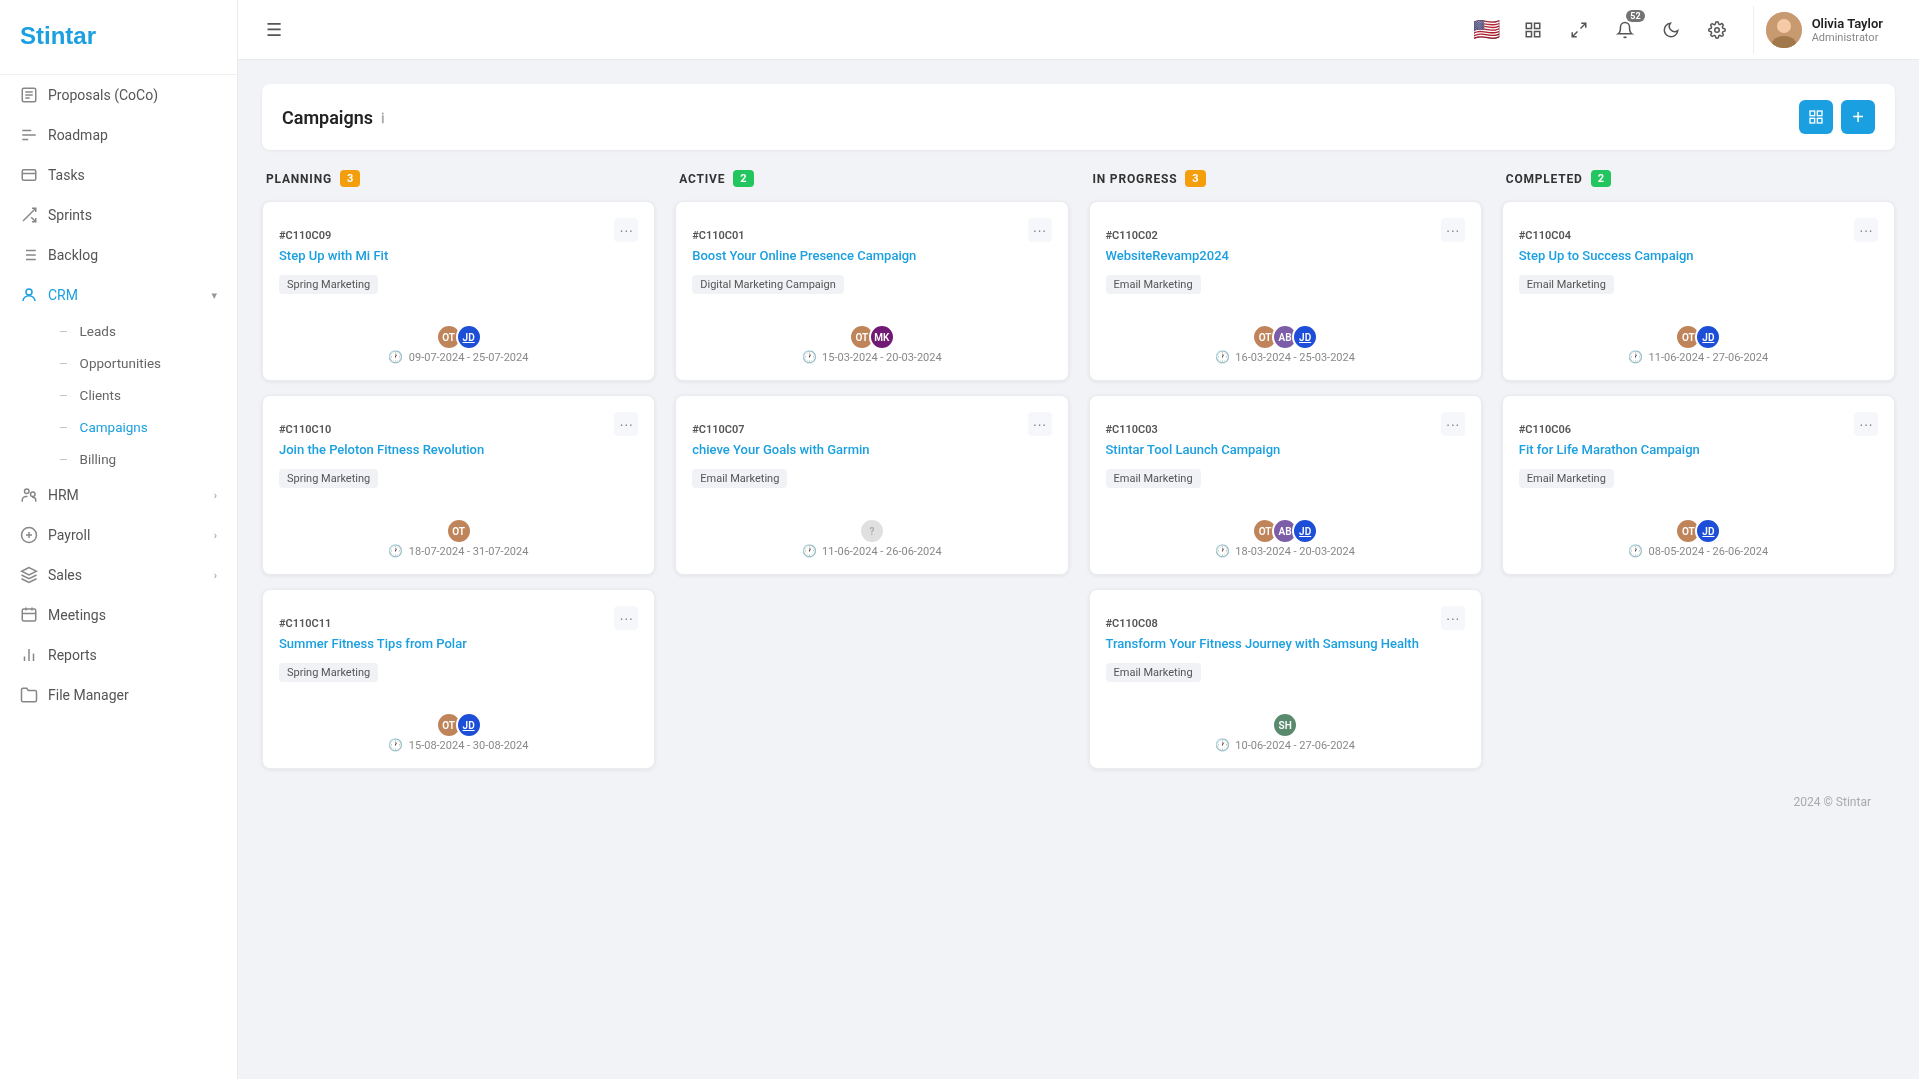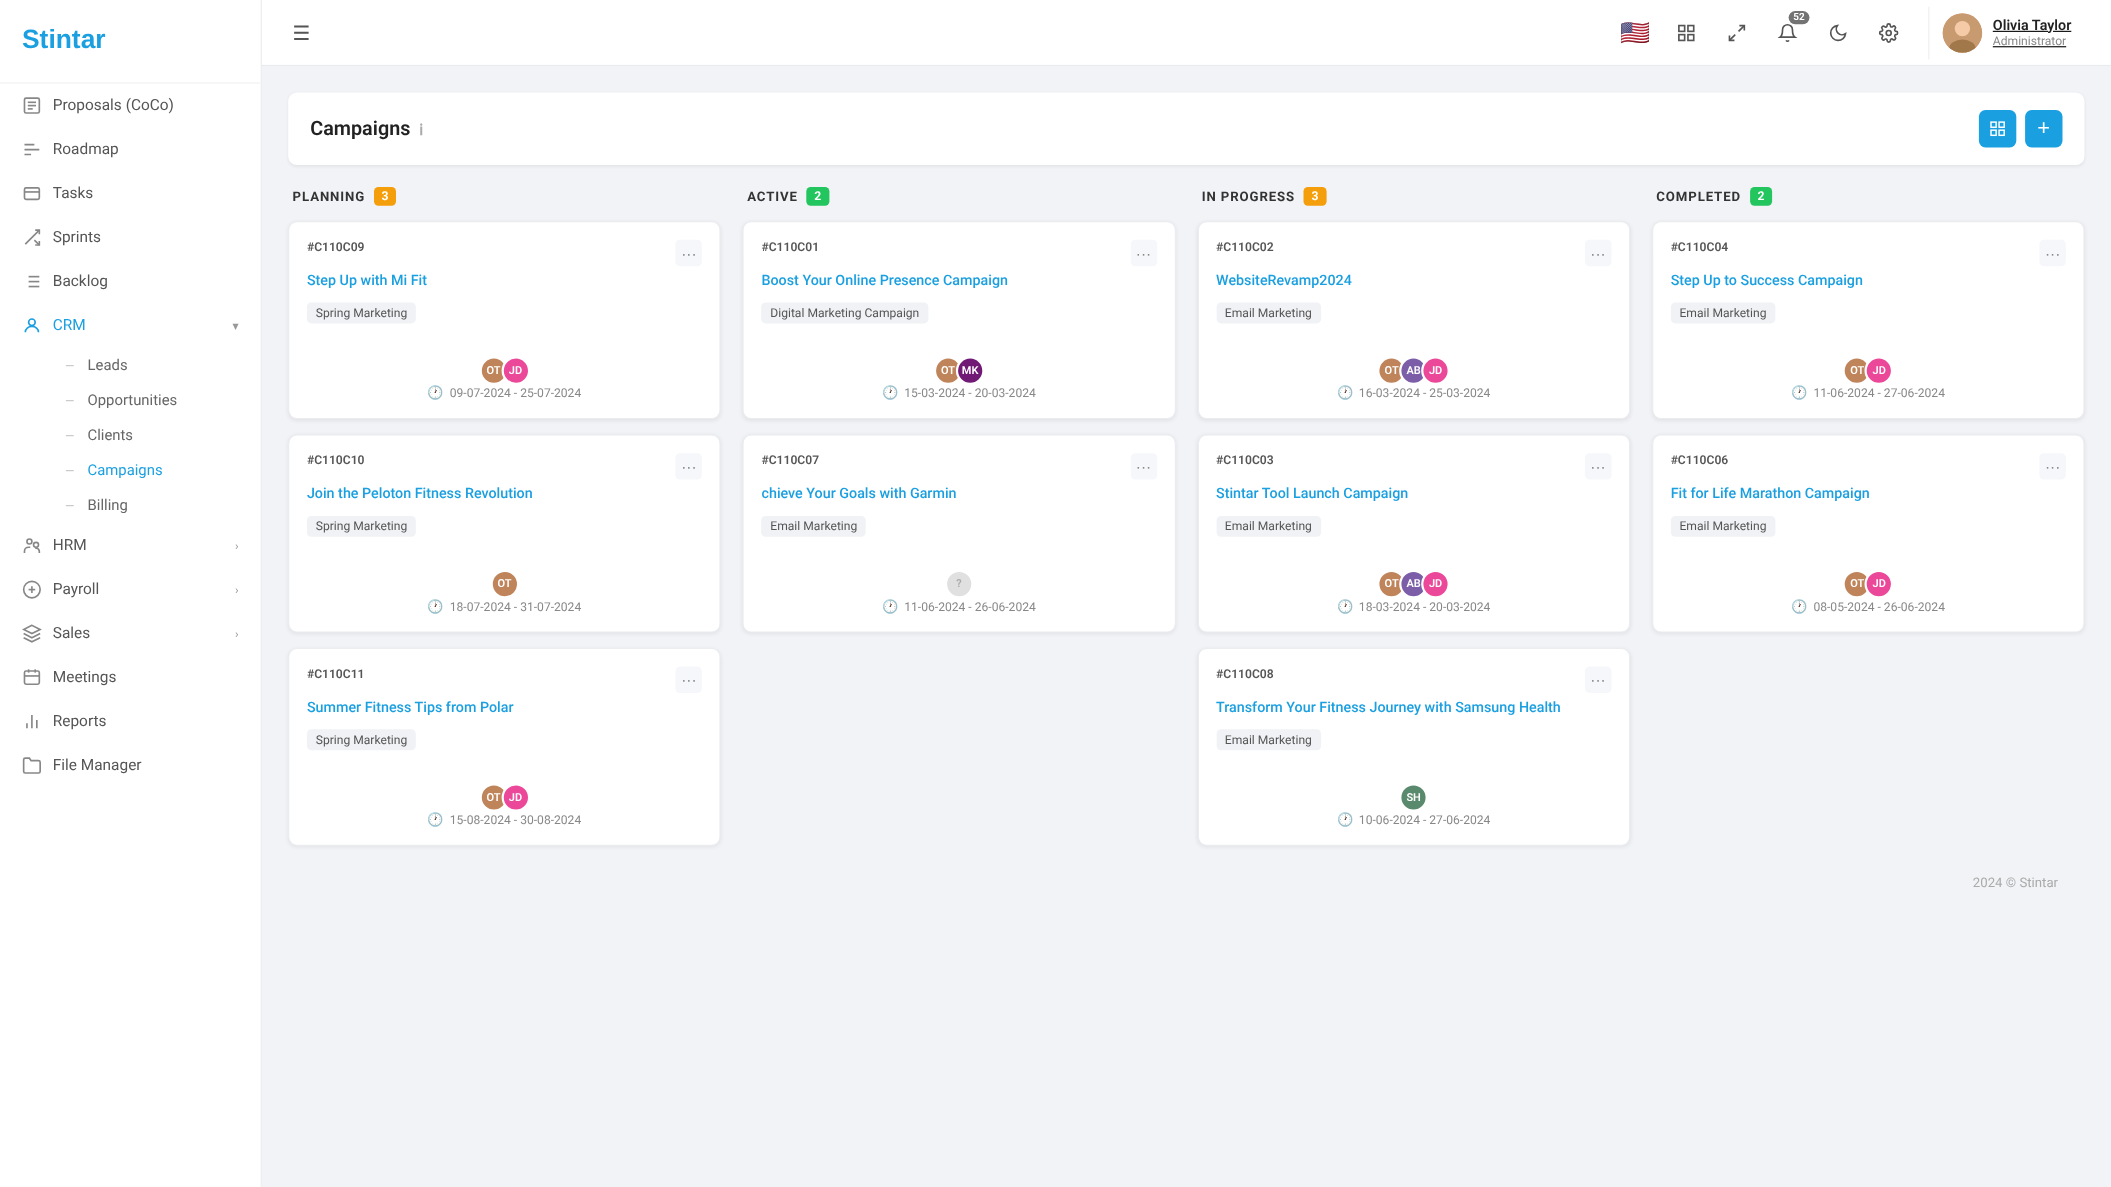--- a/index.html
+++ b/index.html
@@ -25,21 +25,21 @@
     
     .header { background: #fff; border-bottom: 1px solid #e8eaed; padding: 0 24px; height: 60px; display: flex; align-items: center; gap: 16px; flex-shrink: 0; }
     .hamburger { font-size: 18px; color: #555; cursor: pointer; padding: 4px; }
     .header-spacer { flex: 1; }
     .header-icons { display: flex; align-items: center; gap: 14px; }
     .header-icon { width: 32px; height: 32px; display: flex; align-items: center; justify-content: center; cursor: pointer; color: #555; font-size: 18px; position: relative; }
     .flag-icon { font-size: 22px; }
     .notif-badge { position: absolute; top: -4px; right: -4px; background: #737373; color: #fff; font-size: 9px; font-weight: 700; border-radius: 10px; padding: 1px 4px; min-width: 18px; text-align: left; }
     .user-area { display: flex; align-items: center; gap: 10px; padding: 6px 12px; border-left: 1px solid #eee; margin-left: 4px; }
     .user-avatar { width: 36px; height: 36px; border-radius: 50%; background: #d4a27a; display: flex; align-items: center; justify-content: center; overflow: hidden; }
-    .user-info { display: flex; flex-direction: column; text-decoration: underline; }
+    .user-info { display: flex; flex-direction: column; }
     .user-name { font-size: 13px; font-weight: 600; color: #222; }
     .user-role { font-size: 11px; color: #888; }
 
     
     .content { flex: 1; overflow-y: auto; padding: 24px; }
     .page-header { background: #fff; border-radius: 8px; padding: 16px 20px; margin-bottom: 20px; display: flex; align-items: center; justify-content: space-between; box-shadow: 0 1px 3px rgba(0,0,0,0.06); }
     .page-title { font-size: 18px; font-weight: 600; color: #222; display: flex; align-items: center; gap: 8px; }
     .info-icon { color: #aaa; font-size: 14px; }
     .page-actions { display: flex; gap: 8px; }
     .btn-grid { background: #1a9fe0; color: #fff; border: none; border-radius: 6px; width: 34px; height: 34px; display: flex; align-items: center; justify-content: center; cursor: pointer; font-size: 14px; }
@@ -50,36 +50,36 @@
     .column { background: transparent; }
     .column-header { display: flex; align-items: center; gap: 8px; margin-bottom: 14px; padding: 0 4px; }
     .column-title { font-size: 12px; font-weight: 700; letter-spacing: 0.8px; color: #333; text-transform: uppercase; }
     .column-count { border-radius: 4px; padding: 2px 7px; font-size: 11px; font-weight: 700; color: #fff; }
     .count-yellow { background: #f59e0b; }
     .count-green { background: #22c55e; }
     .count-orange { background: #f59e0b; }
 
     
     .card { background: #fff; border-radius: 8px; padding: 16px; margin-bottom: 14px; box-shadow: 0 1px 4px rgba(0,0,0,0.07); border: 1px solid #eaecef; }
-    .card-id { font-size: 11px; font-weight: 600; color: #555; margin-bottom: 6px; display: flex; align-items: flex-start; justify-content: space-between; }
+    .card-id { font-size: 11px; font-weight: 600; color: #555; margin-bottom: 6px; display: flex; align-items: flex-end; justify-content: space-between; }
     .card-title { font-size: 13px; color: #1a9fe0; font-weight: 500; margin-bottom: 10px; cursor: pointer; }
     .card-tag { display: inline-block; font-size: 11px; color: #555; background: #f0f2f5; border-radius: 4px; padding: 3px 8px; margin-bottom: 22px; }
     .card-footer { display: flex; align-items: center; justify-content: space-between; margin-top: 8px; flex-direction: column; }
     .card-date { font-size: 11px; color: #888; display: flex; align-items: center; gap: 5px; }
     .clock-icon { font-size: 12px; color: #aaa; }
     .avatars { display: flex; }
     .avatar-sm { width: 26px; height: 26px; border-radius: 50%; background: #c0a080; border: 2px solid #fff; margin-left: -6px; overflow: hidden; display: flex; align-items: center; justify-content: center; font-size: 10px; color: #fff; font-weight: 600; }
     .avatar-sm:first-child { margin-left: 0; }
     .avatar-ghost { background: #e0e0e0; color: #aaa; }
     .more-btn { background: #f5f7fa; border: none; border-radius: 4px; width: 24px; height: 24px; cursor: pointer; color: #888; font-size: 14px; display: flex; align-items: center; justify-content: center; }
 
     
     .av1 { background: #c0845a; }
     .av2 { background: #7b5ea7; }
-    .av3 { background: #ec4899; }
+    .av3 { background: #1d4ed8; text-decoration: underline; }
     .av4 { background: #5a8a6e; }
     .av5 { background: #701a75; }
 
     .footer-text { text-align: right; padding: 12px 24px; color: #aaa; font-size: 12px; }
   </style>
 </head>
 <body>
 
 <div class="sidebar">
   <div class="logo-area">

